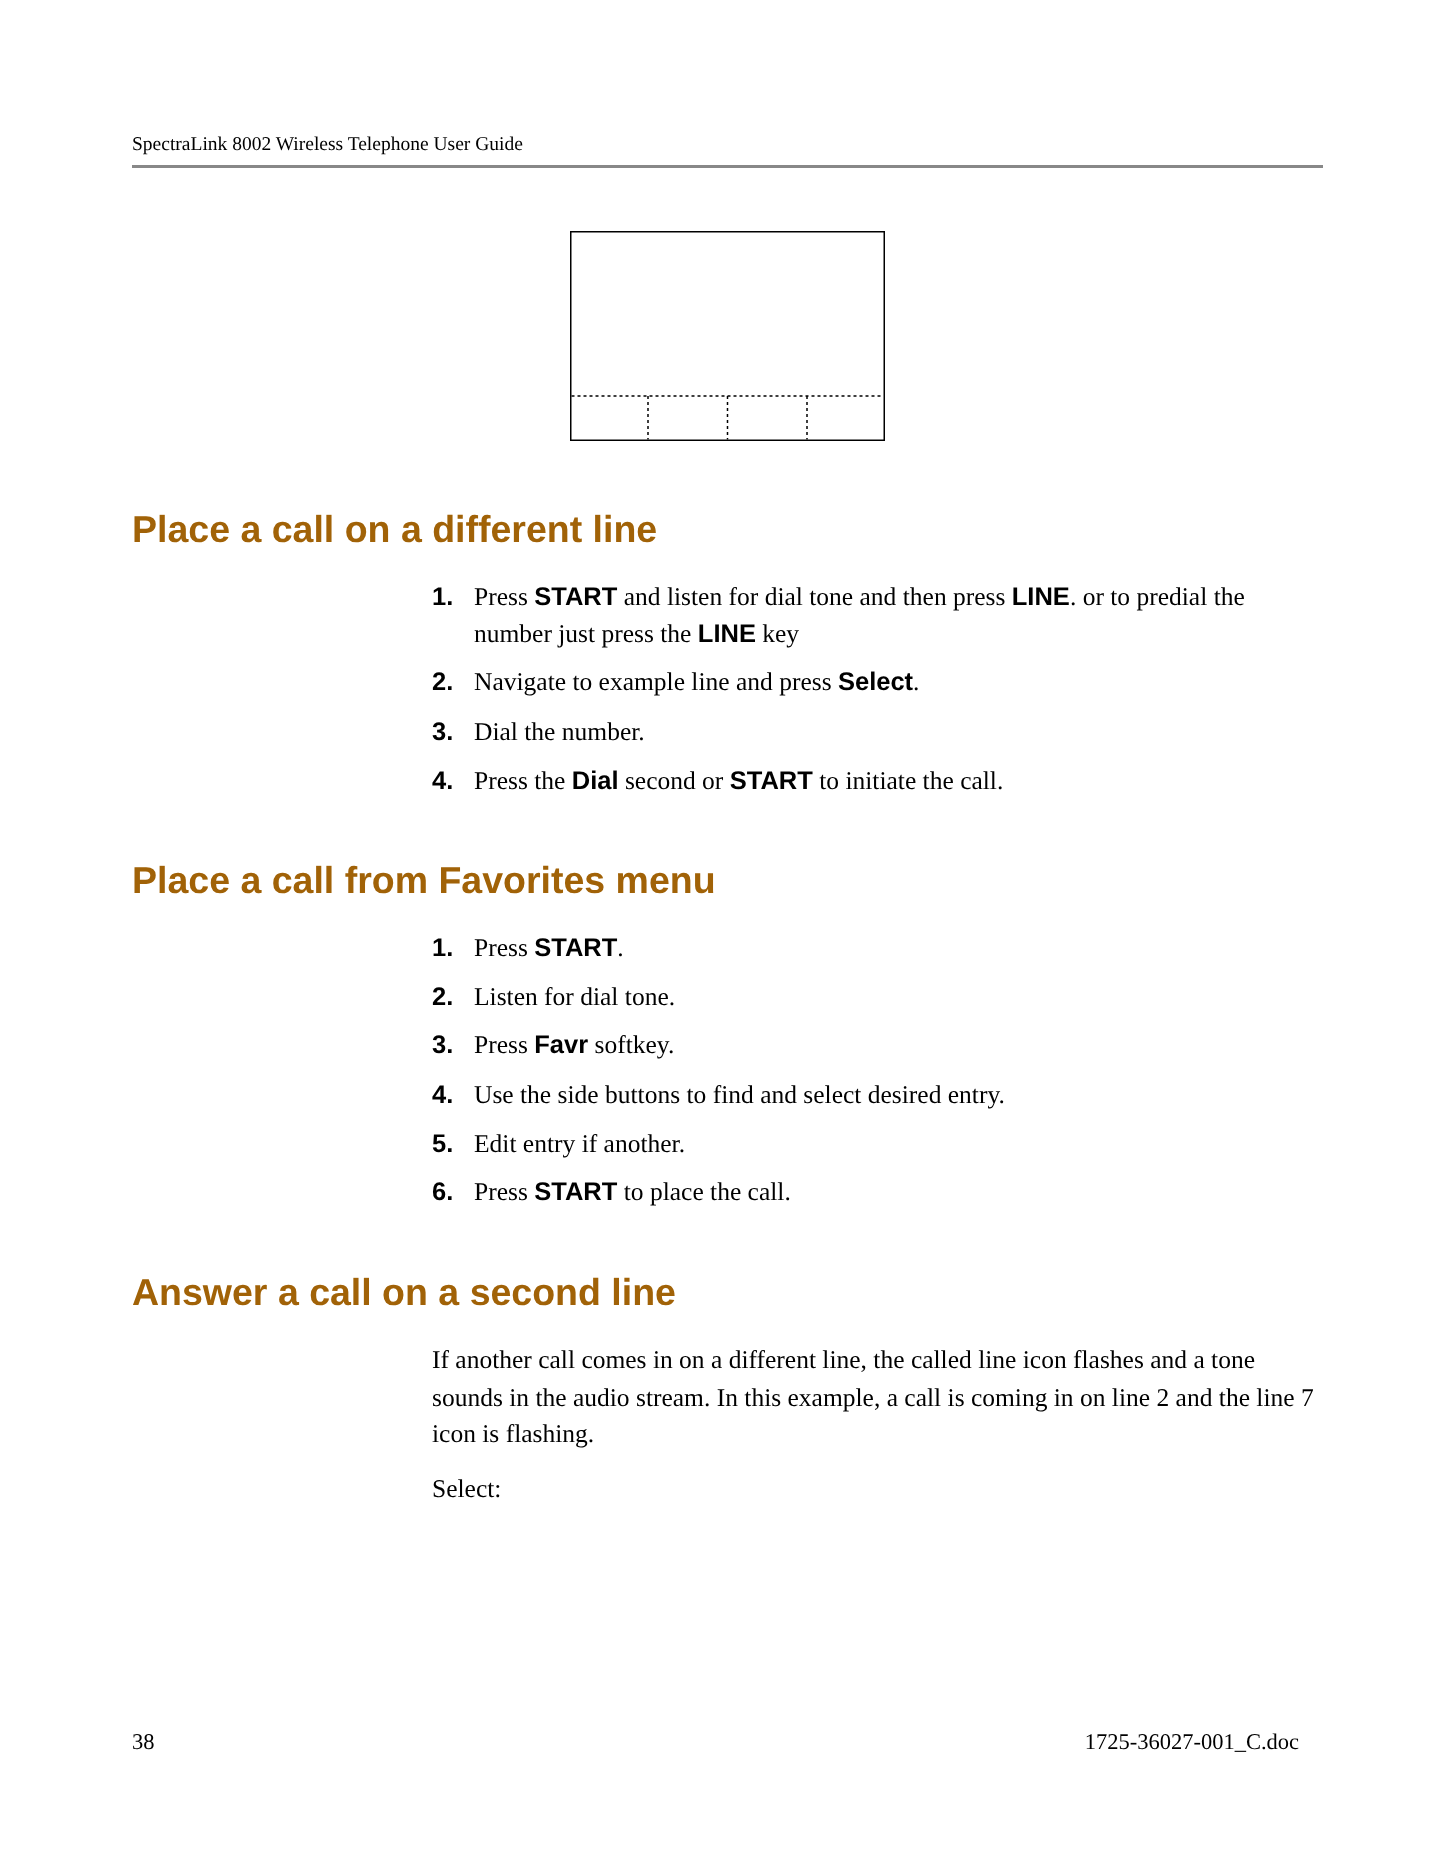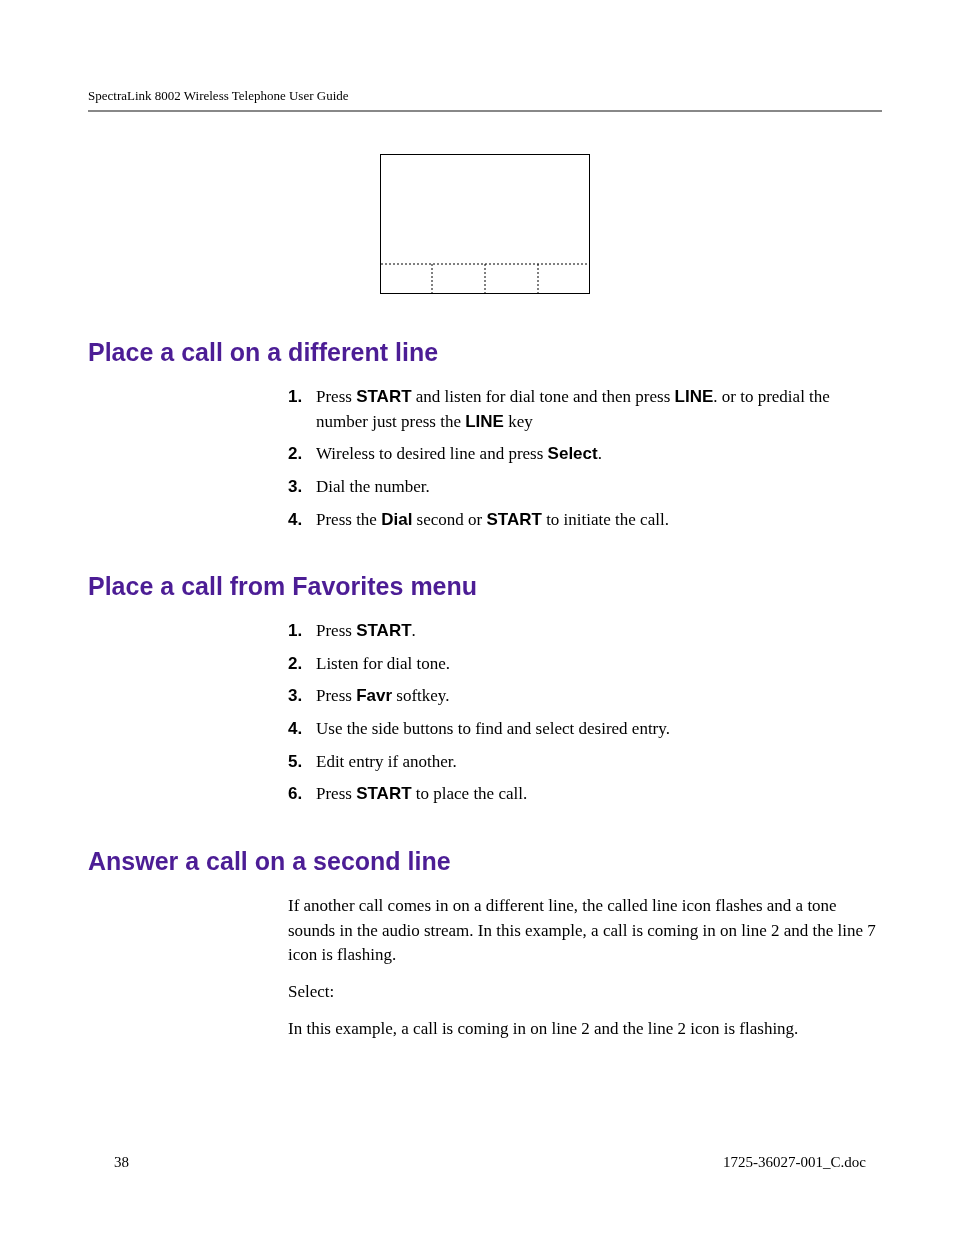--- a/index.html
+++ b/index.html
@@ -39,21 +39,21 @@
   .diagram-wrap {
     text-align: center;
     margin: 14px 0 40px 0;
   }
   .diagram-wrap svg {
     display: inline-block;
   }
   h2.section {
     font-family: Arial, Helvetica, sans-serif;
     font-weight: bold;
-    color: #4c1d95;
+    color: #a16207;
     font-size: 25px;
     margin: 40px 0 18px 0;
   }
   ol.steps {
     margin: 0 0 12px 200px;
     padding: 0;
     list-style: none;
     counter-reset: step;
   }
   ol.steps > li {
@@ -77,21 +77,20 @@
     font-weight: bold;
   }
   .footer {
     position: absolute;
     bottom: 64px;
     left: 88px;
     right: 88px;
     font-size: 15px;
     display: flex;
     justify-content: space-between;
-    margin-left: 26px;
   }
 </style>
 </head>
 <body>
 
 <div class="page">
 
   <div class="header-title">SpectraLink 8002 Wireless Telephone User Guide</div>
   <hr class="rule">
 
@@ -105,21 +104,21 @@
       <line x1="158" y1="110" x2="158" y2="139" stroke="#000" stroke-width="1" stroke-dasharray="2,2"></line>
     </svg>
   </div>
 
   <h2 class="section">Place a call on a different line</h2>
   <ol class="steps">
     <li>
       <span>Press </span><span class="bold-sans">START</span><span> and listen for dial tone and then press </span><span class="bold-sans">LINE</span><span>. or to predial the number just press the </span><span class="bold-sans">LINE</span><span> key</span>
     </li>
     <li>
-      <span>Wireless to desired line and press </span><span class="bold-sans">Select</span><span>.</span>
+      <span>Navigate to example line and press </span><span class="bold-sans">Select</span><span>.</span>
     </li>
     <li>
       <span>Dial the number.</span>
     </li>
     <li>
       <span>Press the </span><span class="bold-sans">Dial</span><span> second or </span><span class="bold-sans">START</span><span> to initiate the call.</span>
     </li>
   </ol>
 
   <h2 class="section">Place a call from Favorites menu</h2>
@@ -140,20 +139,19 @@
       <span>Edit entry if another.</span>
     </li>
     <li>
       <span>Press </span><span class="bold-sans">START</span><span> to place the call.</span>
     </li>
   </ol>
 
   <h2 class="section">Answer a call on a second line</h2>
   <div class="body-indent body-text">If another call comes in on a different line, the called line icon flashes and a tone sounds in the audio stream. In this example, a call is coming in on line 2 and the line 7 icon is flashing.</div>
   <div class="body-indent body-text" style="margin-top:12px">Select:</div>
-  <div class="body-indent body-text" style="margin-top:12px">In this example, a call is coming in on line 2 and the line 2 icon is flashing.</div>
 
   <div class="footer">
     <span>38</span>
     <span>1725-36027-001_C.doc</span>
   </div>
 
 </div>
 
 </body></html>

